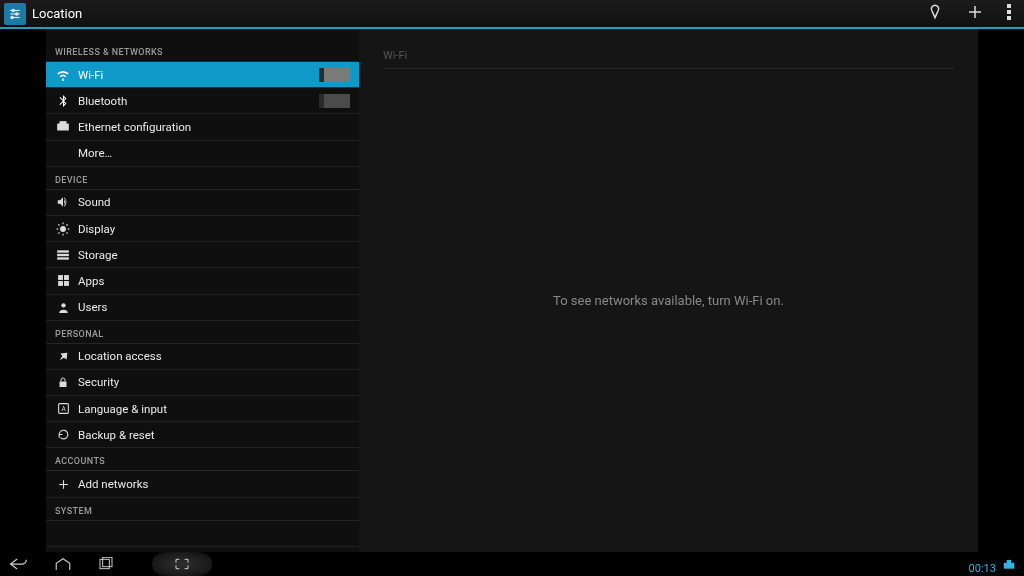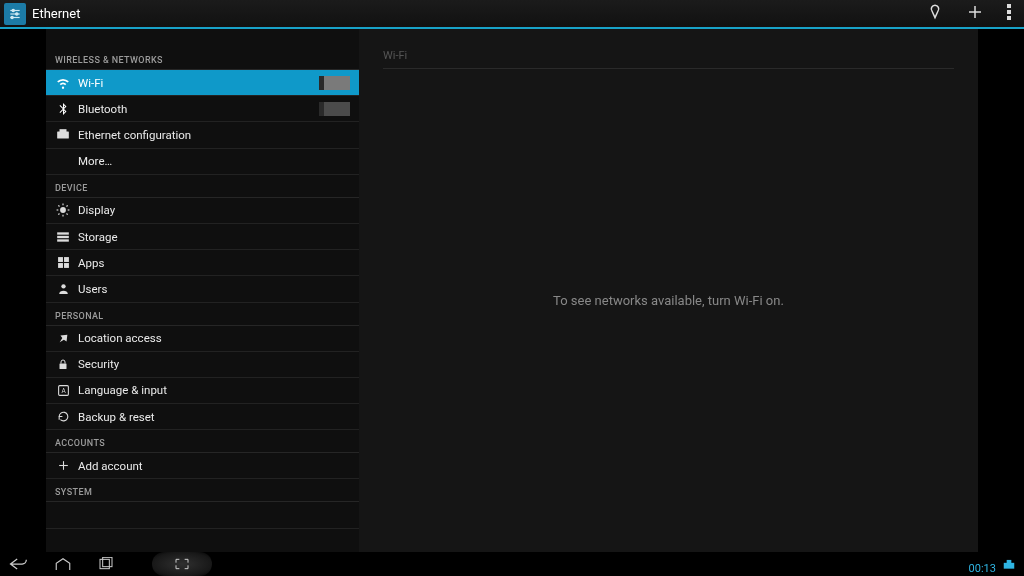--- a/index.html
+++ b/index.html
@@ -12,21 +12,21 @@
   .title { font-size:13px; color:#fff; flex:1; }
   .action-icons { display:flex; align-items:center; gap:22px; padding-right:8px; }
   .action-icons span, .action-icons svg { color:#ddd; }
 
   
   .with-gutters { display:flex; height:calc(100% - 29px - 24px); }
   .gutter { width:46px; background:#000; }
   .app-body { flex:1; display:flex; background:#111; }
 
   
-  .left-panel { width:313px; background:#0f0f0f; overflow:hidden; padding-top:16px;}
+  .left-panel { width:313px; background:#0f0f0f; overflow:hidden; padding-top:8px;}
   .section-header { font-size:9px; letter-spacing:0.4px; color:#9c9c9c; padding:8px 55px 4px 8px; text-transform:uppercase; border-bottom:1px solid #262626; margin-left:0; padding-left:9px; font-weight:500;}
   .section-header.first{padding-top:10px;}
   .item { display:flex; align-items:center; height:26.2px; padding:0 9px; border-bottom:1px solid #222; cursor:pointer; }
   .item.selected { background:#0f99c9; color:#fff; }
   .item.selected .label{color:#fff;}
   .icon-slot { width:16px; display:flex; justify-content:center; align-items:center; margin-right:7px; }
   .icon-slot svg { display:block; }
   .label { font-size:11.5px; color:#eaeaea; flex:1; white-space:nowrap; }
   .indent .icon-slot{visibility:hidden;}
   .toggle { width:31px; height:14px; background:#2a2a2a; display:flex; align-items:center; font-size:8px; color:#ccc; position:relative; }
@@ -56,21 +56,21 @@
   <div class="app-icon">
     <svg width="14" height="14" viewBox="0 0 24 24" fill="none" stroke="#cfe9f2" stroke-width="2">
       <line x1="4" y1="6" x2="20" y2="6"></line>
         <circle cx="9" cy="6" r="2" fill="#cfe9f2"></circle>
       <line x1="4" y1="12" x2="20" y2="12"></line>
         <circle cx="15" cy="12" r="2" fill="#cfe9f2"></circle>
       <line x1="4" y1="18" x2="20" y2="18"></line>
         <circle cx="7" cy="18" r="2" fill="#cfe9f2"></circle>
     </svg>
   </div>
-  <div class="title">Ethernet</div>
+  <div class="title">Location</div>
   <div class="action-icons">
     <span>
       <svg width="18" height="18" viewBox="0 0 24 24" fill="#ddd">
           <path d="M12 2a6 6 0 0 0-4.6 9.8L12 22l4.6-10.2A6 6 0 0 0 12 2zm0 2a4 4 0 0 1 3 6.6L12 17l-3-6.4A4 4 0 0 1 12 4z"></path>
         </svg>
     </span>
     <span>
       <svg width="18" height="18" viewBox="0 0 24 24" stroke="#ddd" stroke-width="2">
           <line x1="12" y1="4" x2="12" y2="20"></line>
           <line x1="4" y1="12" x2="20" y2="12"></line>
@@ -131,20 +131,28 @@
         <span class="label">Ethernet configuration</span>
       </div>
 
       <div class="item indent">
         <span class="icon-slot"></span>
         <span class="label">More…</span>
       </div>
 
       <div class="section-header">DEVICE</div>
 
+      <div class="item">
+        <span class="icon-slot">
+          <svg width="14" height="14" viewBox="0 0 24 24" fill="#dcdcdc">
+              <path d="M3 9v6h4l5 5V4L7 9H3zm13 3a4 4 0 0 0-2-3.5v7A4 4 0 0 0 16 12zm-2-8v2a8 8 0 0 1 0 12v2a10 10 0 0 0 0-16z"></path>
+            </svg>
+        </span>
+        <span class="label">Sound</span>
+      </div>
 
       <div class="item">
         <span class="icon-slot">
           <svg width="14" height="14" viewBox="0 0 24 24" fill="#dcdcdc">
               <circle cx="12" cy="12" r="5"></circle>
               <g stroke="#dcdcdc" stroke-width="2">
                 <line x1="12" y1="1" x2="12" y2="4"></line>
                 <line x1="12" y1="20" x2="12" y2="23"></line>
                 <line x1="1" y1="12" x2="4" y2="12"></line>
                 <line x1="20" y1="12" x2="23" y2="12"></line>
@@ -234,21 +242,21 @@
 
       <div class="section-header">ACCOUNTS</div>
 
       <div class="item">
         <span class="icon-slot">
           <svg width="13" height="13" viewBox="0 0 24 24" stroke="#dcdcdc" stroke-width="2">
               <line x1="12" y1="4" x2="12" y2="20"></line>
               <line x1="4" y1="12" x2="20" y2="12"></line>
             </svg>
         </span>
-        <span class="label">Add account</span>
+        <span class="label">Add networks</span>
       </div>
 
       <div class="section-header">SYSTEM</div>
 
 
       <div class="item">
         
         
       </div>
 

